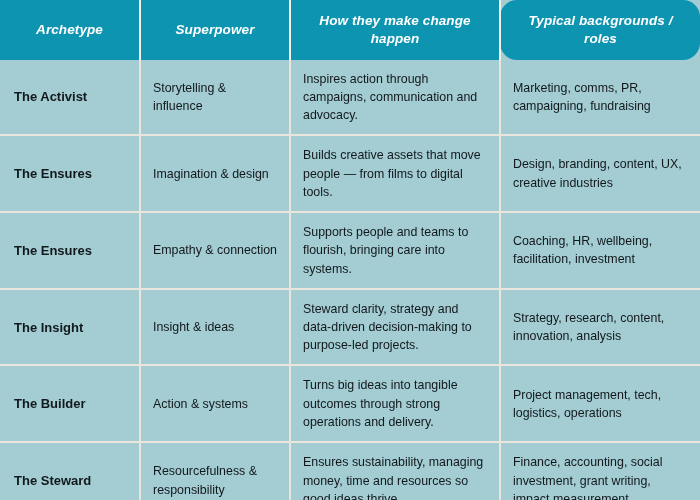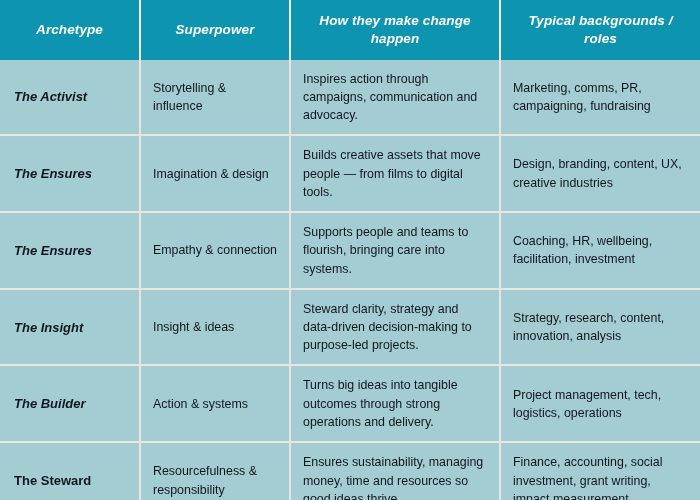--- a/index.html
+++ b/index.html
@@ -42,41 +42,40 @@
     font-size: 13.5px;
     line-height: 1.32;
     text-align: center;
     vertical-align: middle;
     padding: 12px 10px;
     height: 52px;
     box-sizing: border-box;
     border-right: 2px solid #f6f2ea;
     letter-spacing: 0.1px;
   }
-  thead th:last-child { border-right: none; }
+  thead th:last-child { border-right: none; border-radius: 17px; }
 
   tbody td {
     background: #a3ccd3;
     color: #12191c;
     font-size: 12.4px;
     line-height: 1.47;
     vertical-align: middle;
     text-align: left;
     padding: 10px 12px;
     box-sizing: border-box;
     border-right: 2px solid #eae6dd;
     border-bottom: 2px solid #eae6dd;
   }
   tbody td:last-child { border-right: none; }
   tbody tr:last-child td { border-bottom: none; }
 
   
   td.archetype {
     font-weight: bold;
-    font-style: italic;
     font-size: 13px;
     padding-left: 14px;
   }
   td.archetype.no-italic {
     font-style: normal;
   }
 
   
   tbody tr { height: 74px; }
   tbody tr.tall { height: 76px; }

